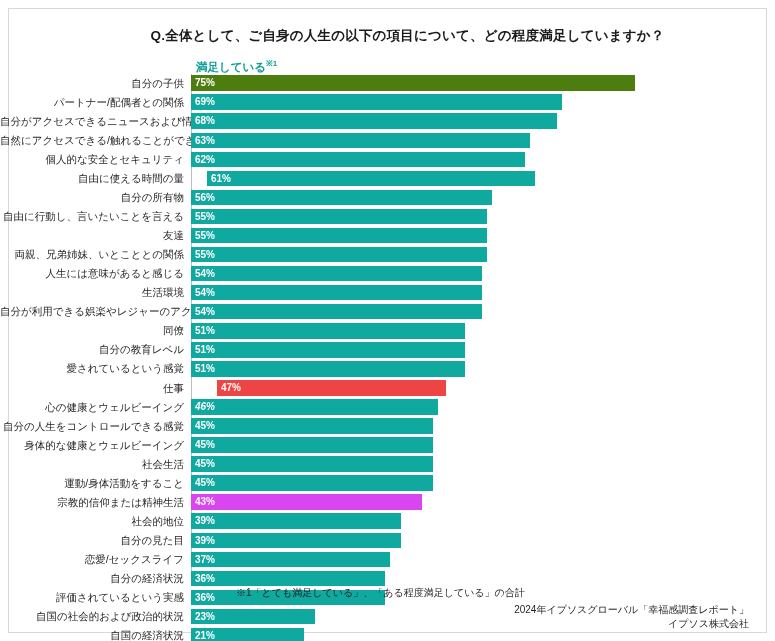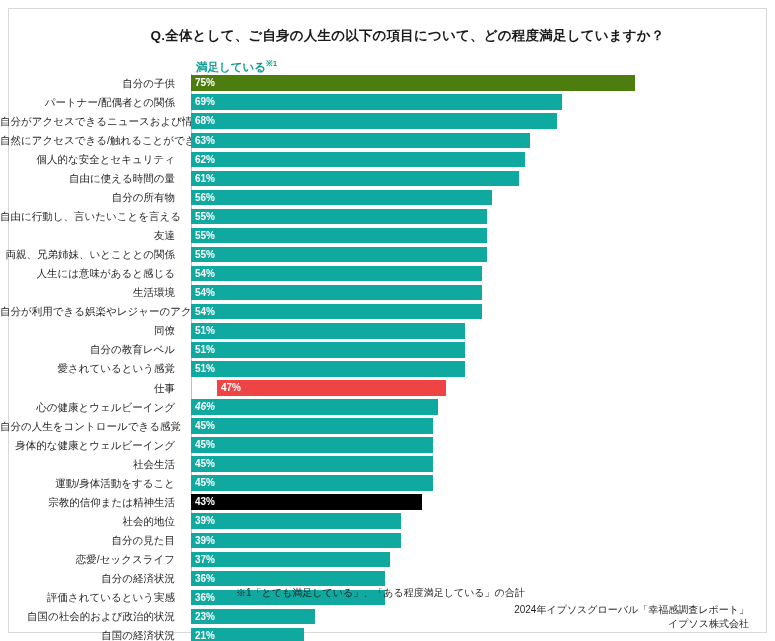--- a/index.html
+++ b/index.html
@@ -61,21 +61,21 @@
   }
   .row {
     position: relative;
     height: 19.05px;
     display: flex;
     align-items: center;
   }
   .cat-label {
     width: 191px;
     text-align: right;
-    padding-right: 16px;
+    padding-right: 7px;
     box-sizing: border-box;
     font-size: 10.5px;
     color: #231f20;
     white-space: nowrap;
     line-height: 1.1;
   }
   .bar-area {
     position: relative;
     flex: 1;
     height: 100%;
@@ -172,21 +172,21 @@
         <div class="cat-label">個人的な安全とセキュリティ</div>
         <div class="bar-area">
           <div class="bar" style="width: 333.56px; background: rgb(15, 169, 159);">
             <span class="bar-value">62%</span>
           </div>
         </div>
       </div>
       <div class="row">
         <div class="cat-label">自由に使える時間の量</div>
         <div class="bar-area">
-          <div class="bar" style="width: 328.18px; background: rgb(15, 169, 159);">
+          <div class="bar" style="width: 328.18px; background: rgb(15, 169, 159); margin-left: 16px;">
             <span class="bar-value">61%</span>
           </div>
         </div>
       </div>
       <div class="row">
         <div class="cat-label">自分の所有物</div>
         <div class="bar-area">
           <div class="bar" style="width: 301.28px; background: rgb(15, 169, 159);">
             <span class="bar-value">56%</span>
           </div>
@@ -308,21 +308,21 @@
         <div class="cat-label">運動/身体活動をすること</div>
         <div class="bar-area">
           <div class="bar" style="width: 242.1px; background: rgb(15, 169, 159);">
             <span class="bar-value">45%</span>
           </div>
         </div>
       </div>
       <div class="row">
         <div class="cat-label">宗教的信仰または精神生活</div>
         <div class="bar-area">
-          <div class="bar" style="width: 231.34px; background: #000000; text-align: right;">
+          <div class="bar" style="width: 231.34px; background: #d946ef; text-align: right;">
             <span class="bar-value">43%</span>
           </div>
         </div>
       </div>
       <div class="row">
         <div class="cat-label">社会的地位</div>
         <div class="bar-area">
           <div class="bar" style="width: 209.82px; background: rgb(15, 169, 159);">
             <span class="bar-value">39%</span>
           </div>

